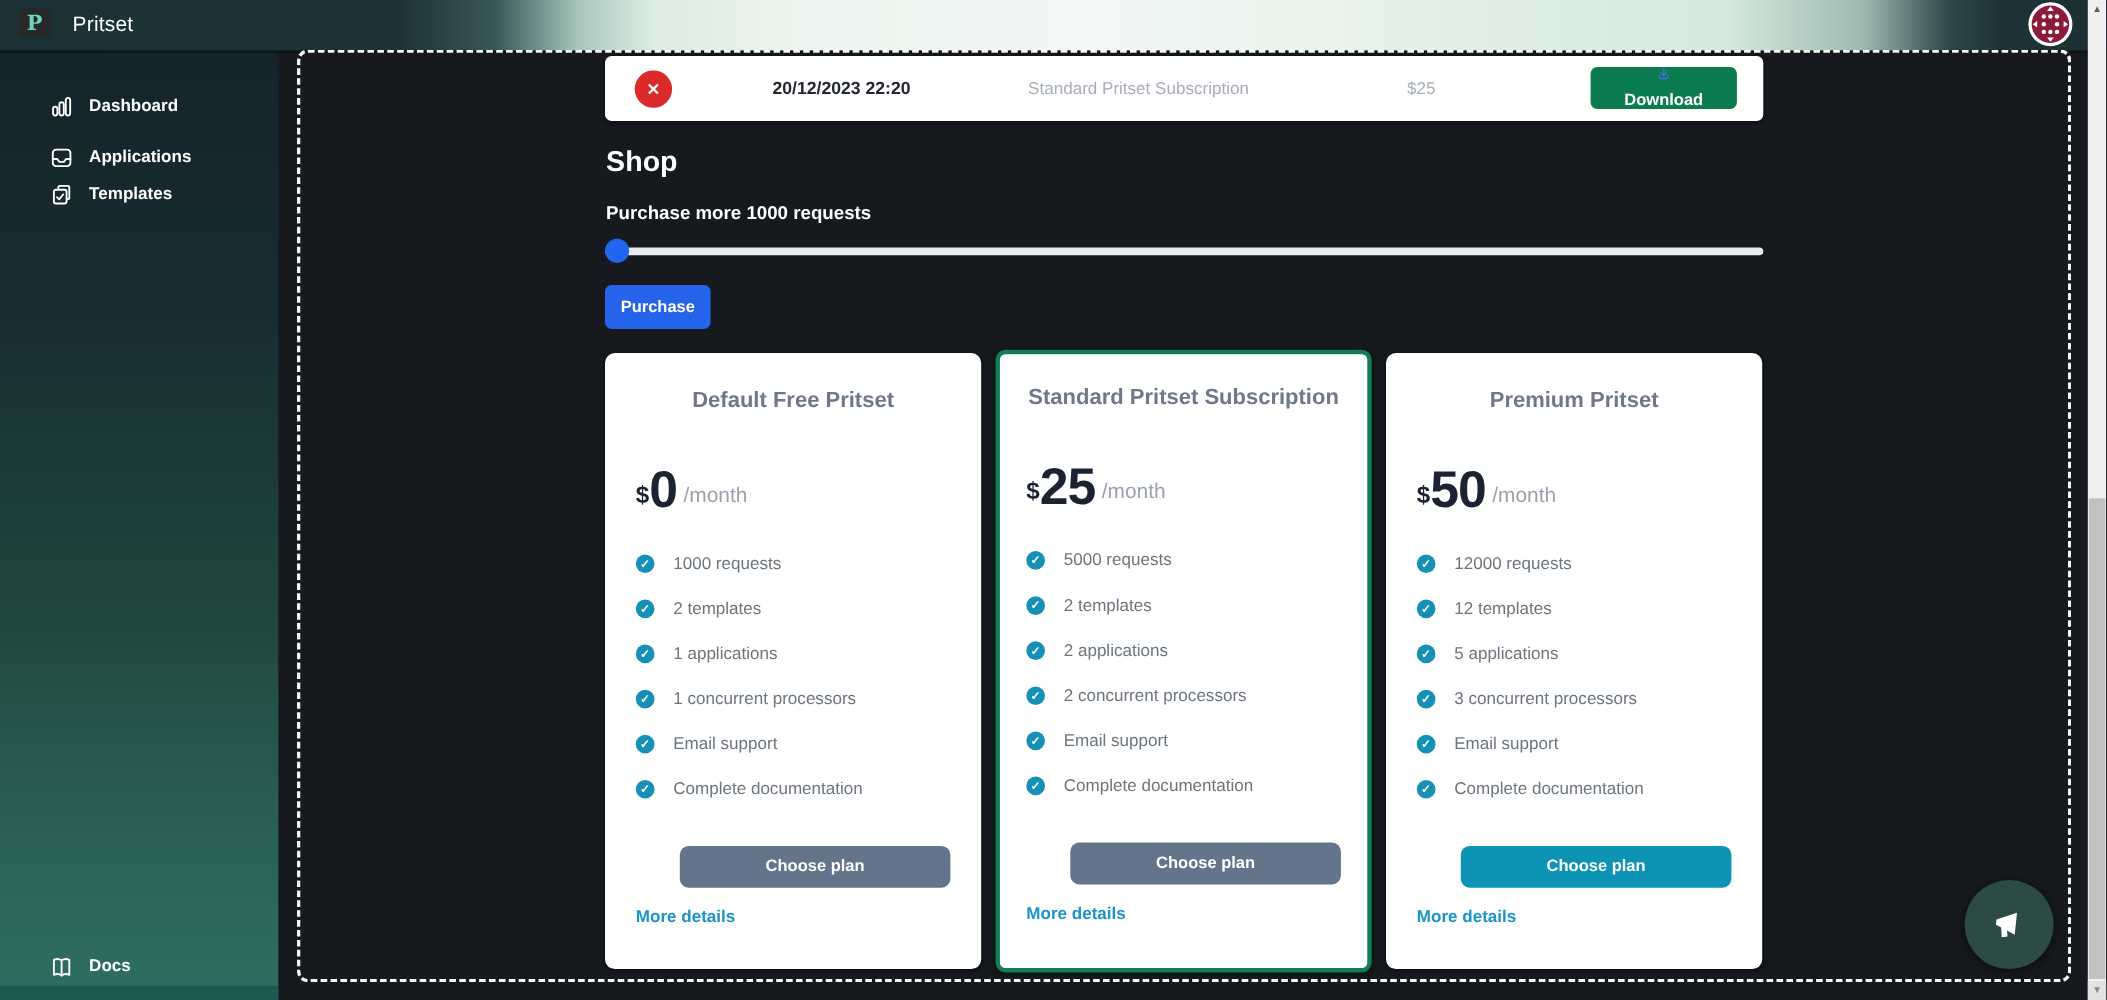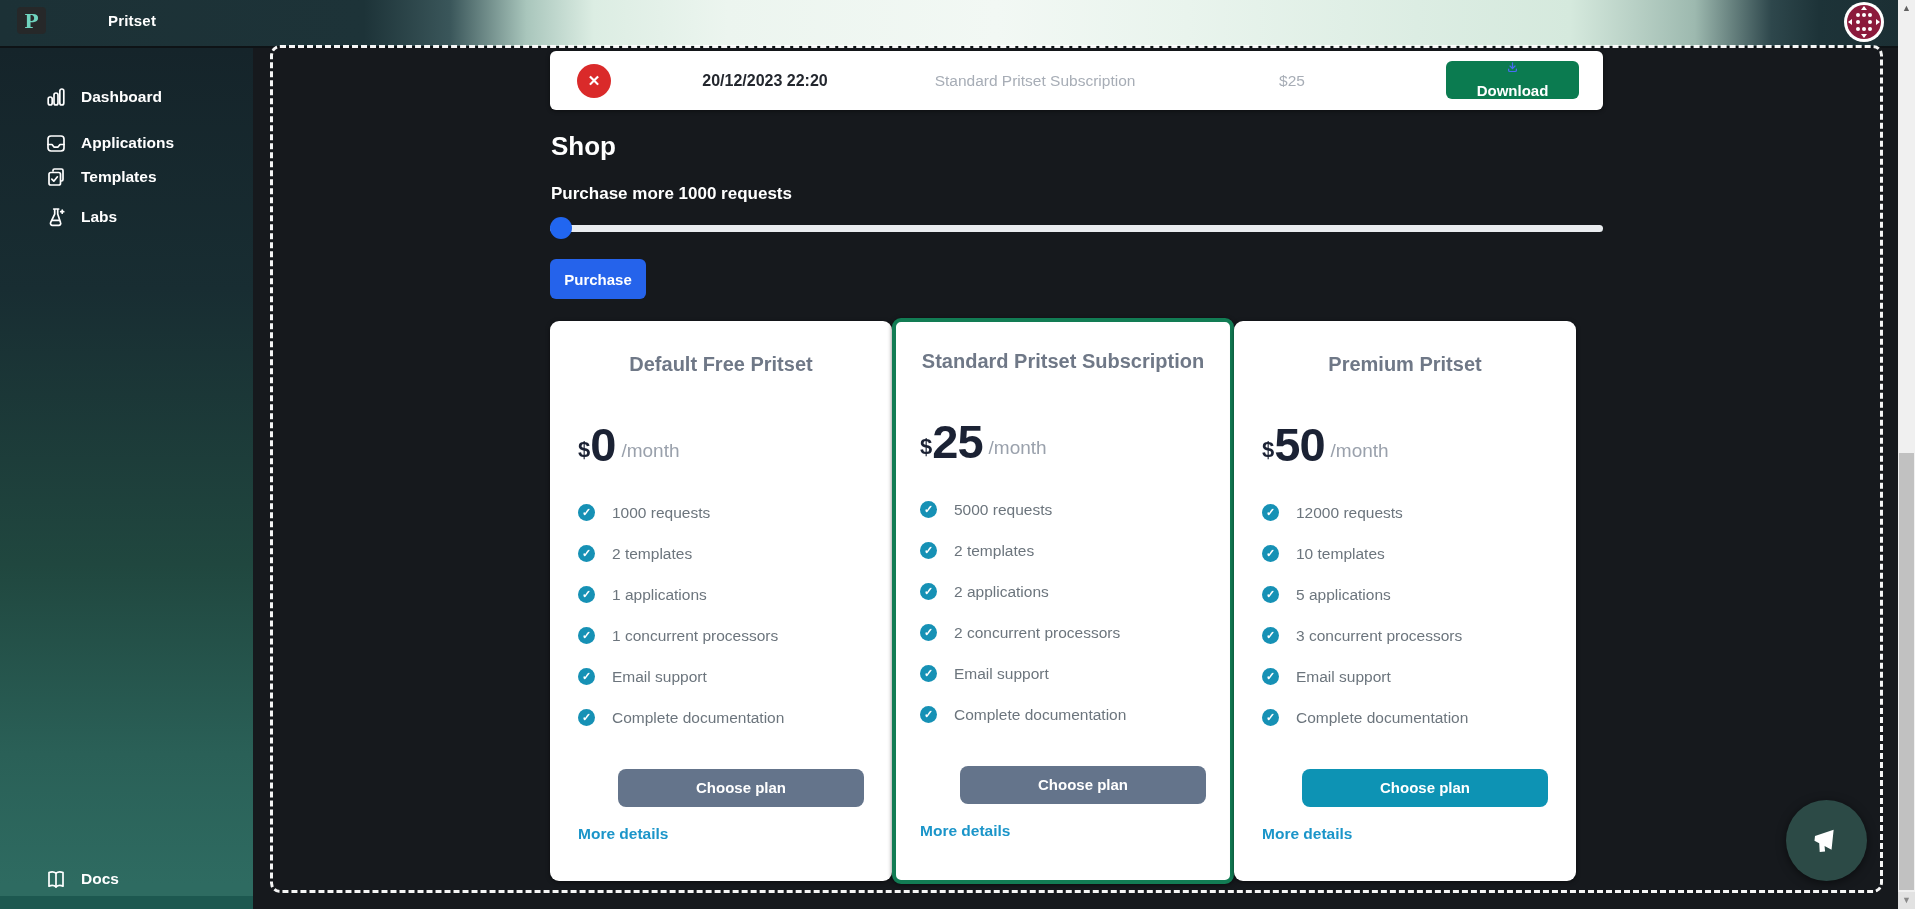--- a/index.html
+++ b/index.html
@@ -19,21 +19,21 @@
       #1d3338 95%, #1b2e33 100%);
     border-bottom:2px solid #0e1316;
     display:flex; align-items:center; z-index:3;
   }
   .logo-box{
     position:absolute; left:17px; top:7px; width:29px; height:27px;
     background:#262829; border-radius:4px; color:#6fd3be;
     font-family:"DejaVu Serif", serif; font-size:19px; font-weight:700;
     display:flex; align-items:center; justify-content:center;
   }
-  .app-title{ position:absolute; left:66px; top:12px; color:#ffffff; font-size:15px; font-weight:700; letter-spacing:.2px;margin-left:42px;}
+  .app-title{ position:absolute; left:66px; top:12px; color:#ffffff; font-size:19px; font-weight:400; letter-spacing:.2px;}
   .avatar{ position:absolute; left:1843px; top:1px; width:42px; height:42px; cursor:pointer; }
 
   
   .sidebar{
     position:absolute; left:0; top:48px; width:253px; height:861px;
     background:linear-gradient(180deg,#15242a 0%,#182d32 28%,#20473f 60%,#2a6057 82%,#2e6b61 97%);
   }
   .sidebar-strip{ position:absolute; left:0; bottom:0; width:253px; height:13px; background:#1d5850; }
   .nav-item{
     position:absolute; left:0; width:253px; height:38px;
@@ -81,21 +81,21 @@
     position:absolute; left:0px; top:0px; width:22px; height:22px; border-radius:50%;
     background:#2166f0; cursor:grab;
   }
   .purchase-btn{
     position:absolute; left:550px; top:259px; width:96px; height:40px; z-index:2;
     background:#2563eb; border:none; border-radius:6px; cursor:pointer;
     color:#fff; font-family:inherit; font-size:15px; font-weight:600;
   }
 
   
-  .plans{ position:absolute; left:550px; top:321px; width:1053px; height:560px; display:flex; z-index:2;}
+  .plans{ position:absolute; left:550px; top:321px; width:1053px; height:560px; display:flex; gap:13px; z-index:2;}
   .plan{
     width:342px; background:#fff; border-radius:9px; padding:32px 28px 0;
     box-shadow:0 1px 4px rgba(0,0,0,.5); display:flex; flex-direction:column;
   }
   .plan.highlighted{ border:4px solid #127c54; padding:28px 24px 0; margin:-3px 0; }
   .plan-title{ text-align:center; color:#6f7887; font-size:20px; font-weight:600; }
   .price-row{ display:flex; align-items:flex-end; margin-top:47px; }
   .price-currency{ color:#1b2234; font-size:22px; font-weight:700; margin-bottom:5px; }
   .price-number{ color:#1b2234; font-size:47px; font-weight:800; line-height:.95; letter-spacing:-1px;}
   .price-period{ color:#9aa1ac; font-size:19px; margin:0 0 6px 6px; }
@@ -174,28 +174,20 @@
       <span>Applications</span>
     </div>
     <div class="nav-item nav-templates">
       <svg width="22" height="22" viewBox="0 0 22 22">
         <path class="icon-stroke" d="M8 5V4.5A1.5 1.5 0 0 1 9.5 3h7A1.5 1.5 0 0 1 18 4.5v9a1.5 1.5 0 0 1-1.5 1.5H16"></path>
         <rect class="icon-stroke" x="4" y="6.5" width="11.5" height="12.5" rx="1.8"></rect>
         <path class="icon-stroke" d="M6.8 13.2l2 2 3.6-4.4"></path>
       </svg>
       <span>Templates</span>
     </div>
-    <div class="nav-item nav-labs">
-      <svg width="22" height="22" viewBox="0 0 22 22">
-        <path class="icon-stroke" d="M8.7 3h5M9.7 3v5.1L5.6 16.7A1.9 1.9 0 0 0 7.4 19.3h6.4a1.9 1.9 0 0 0 1.8-2.6L12.7 8.1V3"></path>
-        <path class="icon-stroke" d="M7.4 14.4h6.8"></path>
-        <path class="icon-stroke" d="M17.2 4.2v3M15.7 5.7h3"></path>
-      </svg>
-      <span>Labs</span>
-    </div>
 
     <div class="nav-item nav-docs">
       <svg width="22" height="22" viewBox="0 0 22 22">
         <path class="icon-stroke" d="M11 5.2C9.2 3.7 6.2 3.6 4 4.6v13.6c2.2-1 5.2-.9 7 .7 1.8-1.6 4.8-1.7 7-.7V4.6c-2.2-1-5.2-.9-7 .6z"></path>
         <path class="icon-stroke" d="M11 5.2v13.7"></path>
       </svg>
       <span>Docs</span>
     </div>
     <div class="sidebar-strip"></div>
   </aside>
@@ -305,21 +297,21 @@
         <span class="price-number">50</span>
         <span class="price-period">/month</span>
       </div>
       <ul class="features">
         <li class="feature">
             <span class="check">✓</span>
             <span>12000 requests</span>
           </li>
         <li class="feature">
             <span class="check">✓</span>
-            <span>10 templates</span>
+            <span>12 templates</span>
           </li>
         <li class="feature">
             <span class="check">✓</span>
             <span>5 applications</span>
           </li>
         <li class="feature">
             <span class="check">✓</span>
             <span>3 concurrent processors</span>
           </li>
         <li class="feature">

